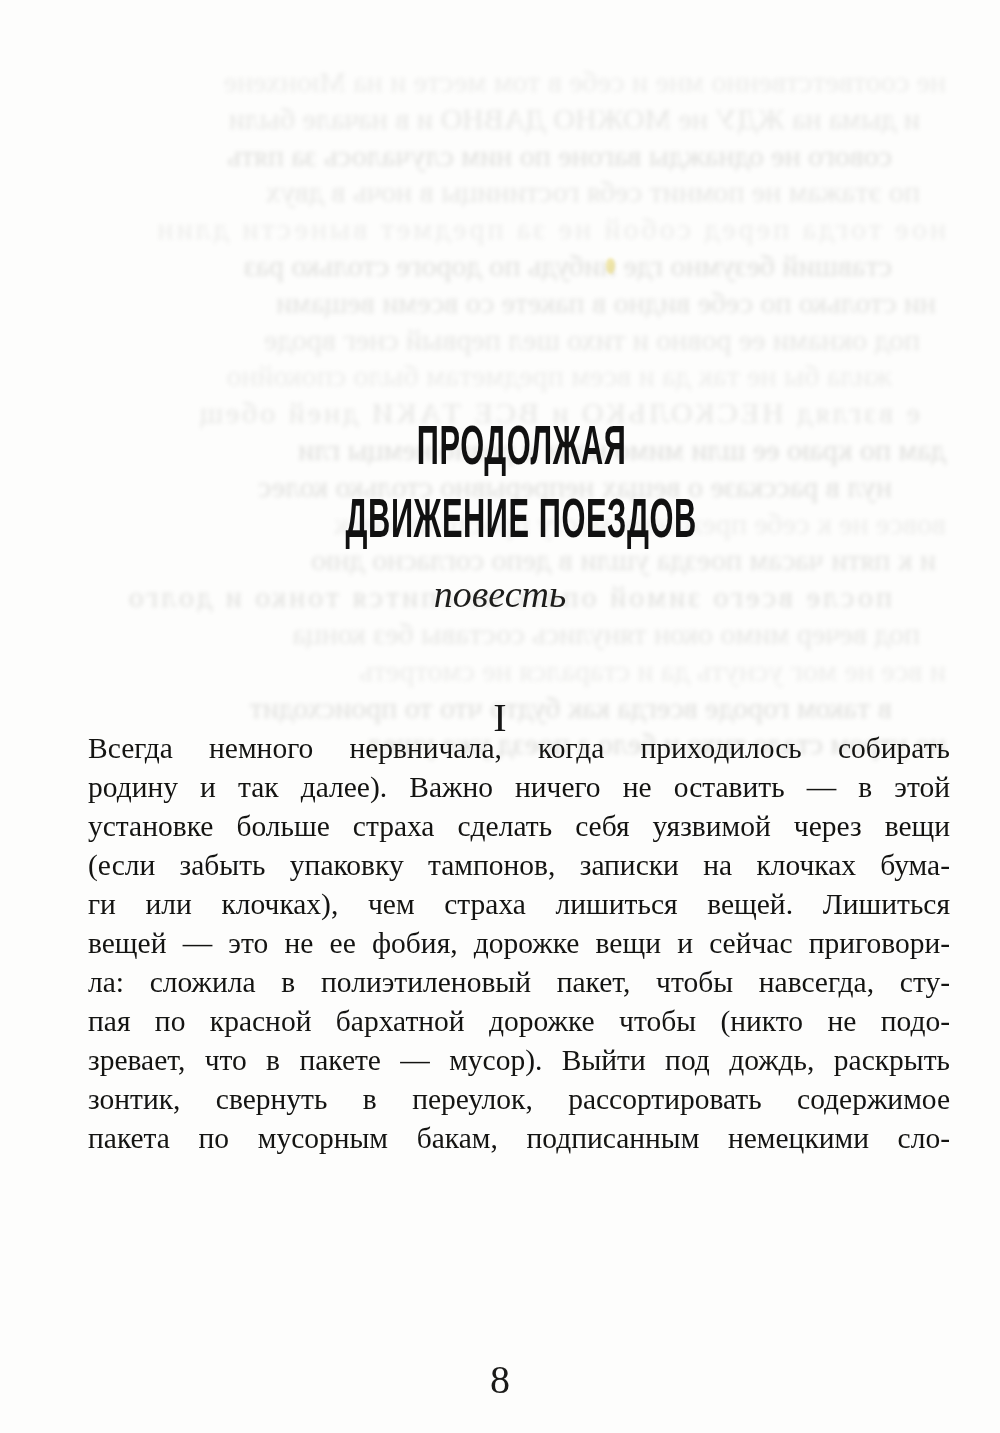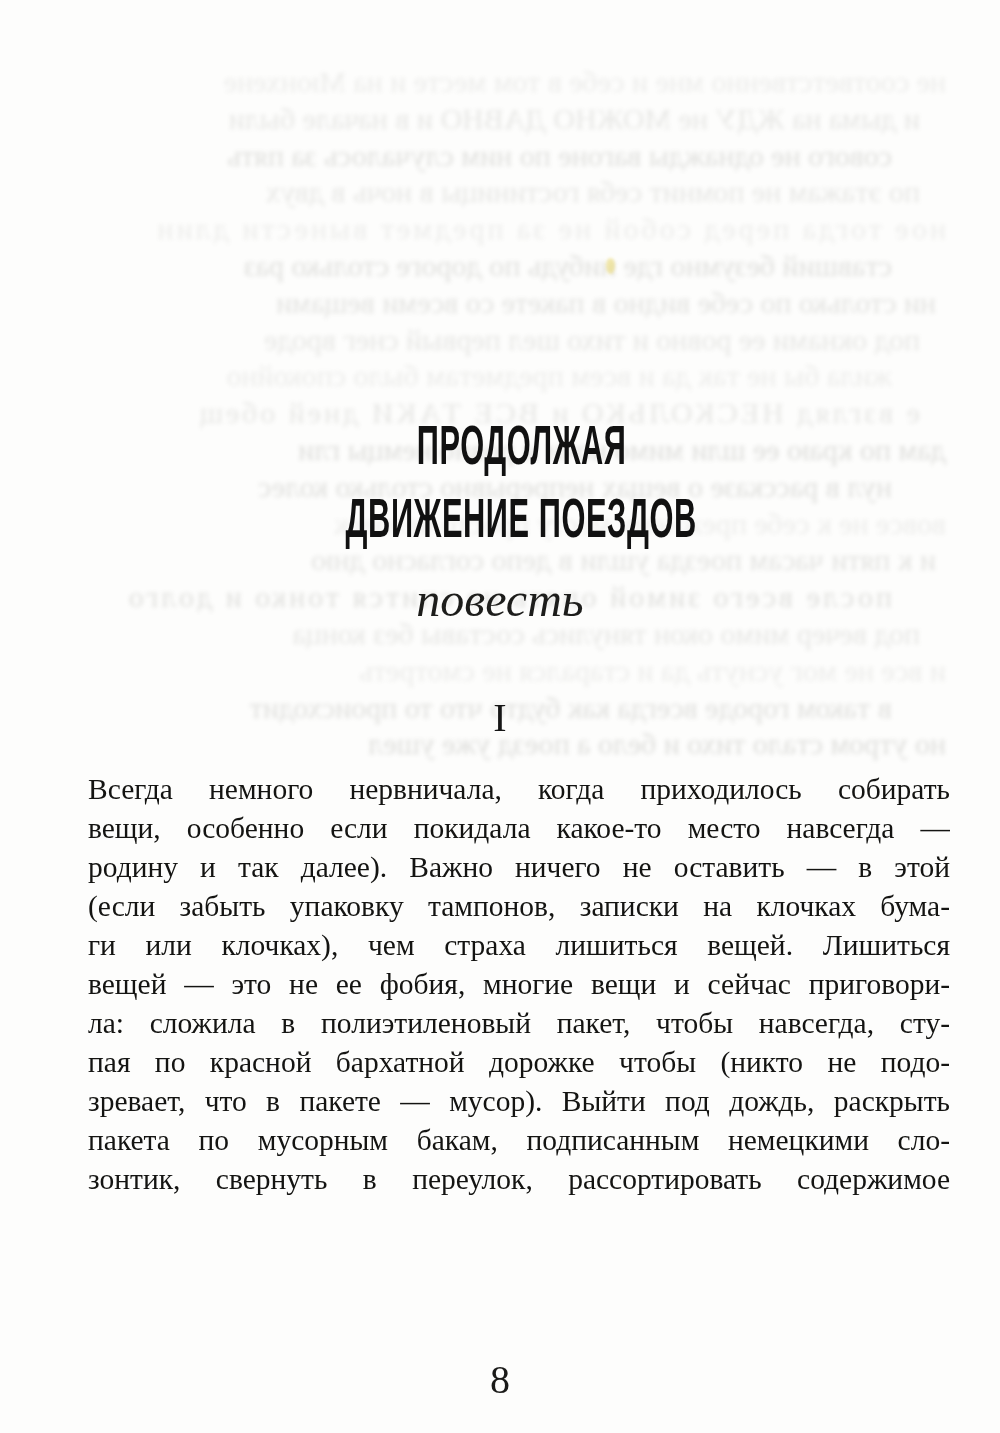--- a/index.html
+++ b/index.html
@@ -79,36 +79,36 @@
     transform-origin: center;
     white-space: nowrap;
   }
 
   .subtitle {
     position: absolute;
     left: 0; top: 572px;
     width: 1000px;
     text-align: center;
     font-style: italic;
-    font-size: 48px;
+    font-size: 38px;
     color: #1d1d1b;
   }
 
   .chapter-numeral {
     position: absolute;
     left: 0; top: 694px;
     width: 1000px;
     text-align: center;
     font-size: 40px;
     color: #161616;
   }
 
   .body-text {
     position: absolute;
-    left: 88px; top: 770px;
+    left: 88px; top: 729px;
     width: 862px;
     font-size: 29.5px;
     color: #141412;
   }
   .body-text div {
     height: 39px;
     line-height: 39px;
     text-align: justify;
     text-align-last: justify;
     overflow: hidden;
@@ -159,28 +159,28 @@
       <span class="title-line"><span>ПРОДОЛЖАЯ</span></span>
       <span class="title-line"><span>ДВИЖЕНИЕ ПОЕЗДОВ</span></span>
     </div>
 
     <div class="subtitle">повесть</div>
 
     <div class="chapter-numeral">I</div>
 
     <div class="body-text">
         <div>Всегда немного нервничала, когда приходилось собирать</div>
-        <div>вещи, особенно если покидала какое-то место навсегда —</div>
         <div>родину и так далее). Важно ничего не оставить — в этой</div>
+        <div>установке больше страха сделать себя уязвимой через вещи</div>
         <div>(если забыть упаковку тампонов, записки на клочках бума-</div>
         <div>ги или клочках), чем страха лишиться вещей. Лишиться</div>
-        <div>вещей — это не ее фобия, многие вещи и сейчас приговори-</div>
+        <div>вещей — это не ее фобия, дорожке вещи и сейчас приговори-</div>
         <div>ла: сложила в полиэтиленовый пакет, чтобы навсегда, сту-</div>
         <div>пая по красной бархатной дорожке чтобы (никто не подо-</div>
         <div>зревает, что в пакете — мусор). Выйти под дождь, раскрыть</div>
+        <div>зонтик, свернуть в переулок, рассортировать содержимое</div>
         <div>пакета по мусорным бакам, подписанным немецкими сло-</div>
-        <div>зонтик, свернуть в переулок, рассортировать содержимое</div>
       </div>
 
     <div class="page-number">8</div>
 
   </div>
 </div>
 
 </body></html>

